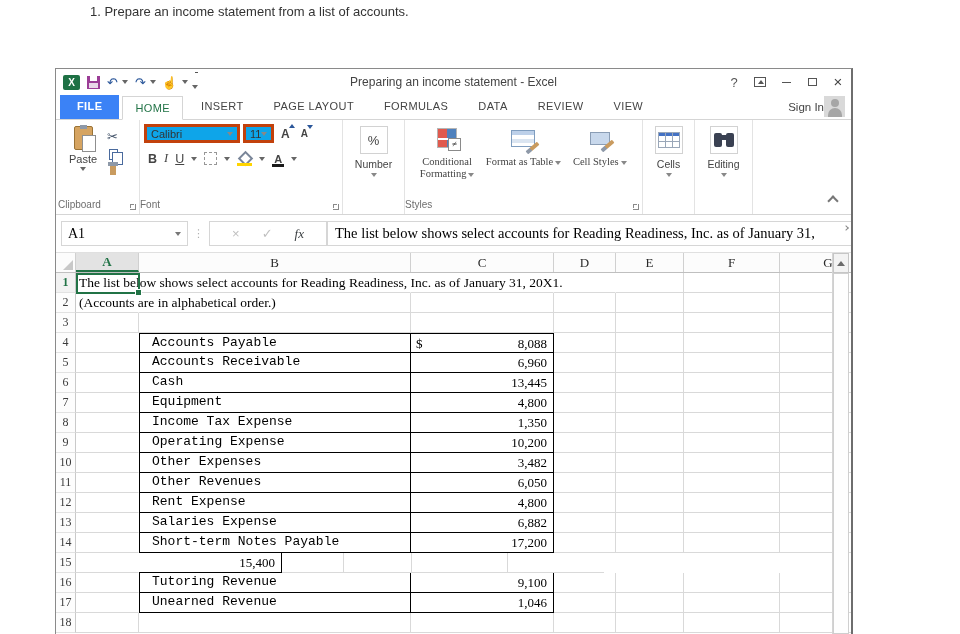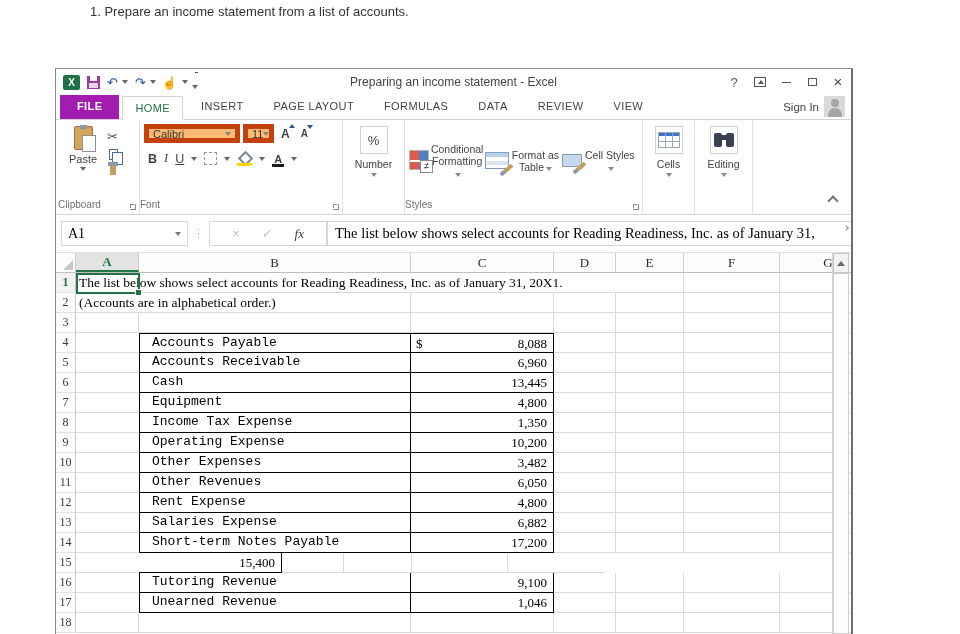--- a/index.html
+++ b/index.html
@@ -33,25 +33,25 @@
   .rdo { width:12px; height:10px; border:1px solid #555; position:relative; }
   .rdo::after { content:""; position:absolute; left:3px; top:2px; width:0; height:0;
                 border-left:3px solid transparent; border-right:3px solid transparent; border-bottom:4px solid #555; }
   .minim { width:9px; height:1px; background:#555; display:inline-block; }
   .restore { width:9px; height:8px; border:1px solid #555; position:relative; background:#fff; }
   .restore::before { content:""; position:absolute; left:2px; top:-3px; width:8px; height:7px; border:1px solid #555; z-index:-1; }
   .closex { font-size:15px; color:#444; line-height:14px; }
 
   
   .tabrow { height:25px; flex:none; display:flex; align-items:flex-end; border-bottom:1px solid #d5d5d5; position:relative; background:#fff; }
-  .tab-file { background:#a21caf; color:#fff; font-size:11px; font-weight:bold; letter-spacing:.4px;
+  .tab-file { background:#3b82f6; color:#fff; font-size:11px; font-weight:bold; letter-spacing:.4px;
               padding:5px 17px; margin-left:4px; height:24px; }
   .tab { font-size:11px; letter-spacing:.4px; color:#444; padding:5px 12px; margin:0 3px; height:24px; }
   .tab.active { background:#fff; color:#217346; border:1px solid #d5d5d5; border-bottom:1px solid #fff; margin-bottom:-1px; }
-  .signin { position:absolute; right:6px; bottom:2px; display:flex; align-items:center; gap:5px; font-size:11.5px; color:#444;justify-content:flex-end; }
+  .signin { position:absolute; right:6px; bottom:2px; display:flex; align-items:center; font-size:11.5px; color:#444;justify-content:flex-end; }
   .avatar { width:21px; height:21px; background:#d9d9d9; position:relative; overflow:hidden; }
   .avatar::before { content:""; position:absolute; left:6.5px; top:3px; width:8px; height:8px; border-radius:50%; background:#a6a6a6; }
   .avatar::after { content:""; position:absolute; left:3.5px; top:12px; width:14px; height:9px; border-radius:7px 7px 0 0; background:#a6a6a6; }
 
   
   .ribbon { height:95px; flex:none; display:flex; position:relative; background:#fff; border-bottom:1px solid #d5d5d5; padding-left:2px; }
   .group { display:flex; flex-direction:column; border-right:1px solid #e3e3e3; position:relative; flex:none; }
   .gbody { flex:1; display:flex; padding:4px 4px 0 4px; }
   .glabel { height:16px; font-size:10px; color:#6e6e6e; text-align:left; line-height:14px; position:relative; flex:none; }
   .launcher { position:absolute; right:3px; bottom:4px; width:6px; height:6px;
@@ -70,21 +70,21 @@
   .scissors::after { content:"\2702"; font-size:13px; color:#44546a; }
   .copyic { width:9px; height:11px; border:1px solid #4a6a9d; background:#fff; position:relative; margin-left:2px; }
   .copyic::after { content:""; position:absolute; left:2px; top:2px; width:9px; height:11px; border:1px solid #4a6a9d; background:#fff; }
   .fmtpaint { width:6px; height:9px; background:#c99b5f; position:relative; margin-left:3px; margin-top:2px; }
   .fmtpaint::before { content:""; position:absolute; left:-2px; top:-4px; width:10px; height:4px; background:#8e99a8; }
 
   
   .g-font { width:203px; }
   .fontrows { display:flex; flex-direction:column; width:100%; }
   .frow1 { display:flex; align-items:center; gap:3px; }
-  .selbox { height:19px; border:5px solid #c2410c; background:#fdba74; display:flex; align-items:center;
+  .selbox { height:19px; border:3px solid #c2410c; background:#0ea5e9; display:flex; align-items:center;
             font-size:11px; color:#333; padding:0 4px; }
   .fname { width:96px; } .fsize { width:31px; }
   .selbox .caret { margin-left:auto; border-top-color:#888; }
   .aa { font-size:12px; color:#444; position:relative; padding:0 4px; font-weight:bold; }
   .aa .up { position:absolute; right:-1px; top:-3px; width:0; height:0; border-left:3px solid transparent; border-right:3px solid transparent; border-bottom:4px solid #2b579a; }
   .aa .dn { position:absolute; right:-1px; top:-3px; width:0; height:0; border-left:3px solid transparent; border-right:3px solid transparent; border-top:4px solid #2b579a; }
   .aa.small { font-size:10px; }
   .frow2 { display:flex; align-items:center; gap:7px; margin-top:8px; padding-left:4px; }
   .fbtn { font-size:12.5px; color:#444; }
   .bold { font-weight:bold; } .ital { font-style:italic; font-family:"Liberation Serif",serif; }
@@ -108,21 +108,21 @@
              background:linear-gradient(to right,transparent 6px,#9aa7b8 6px,#9aa7b8 7px,transparent 7px,transparent 13px,#9aa7b8 13px,#9aa7b8 14px,transparent 14px),
                         linear-gradient(to bottom,#4472c4 0 3px,transparent 3px,transparent 8px,#9aa7b8 8px,#9aa7b8 9px,transparent 9px); }
   .binoc { width:22px; height:15px; position:relative; }
   .binoc::before,.binoc::after { content:""; position:absolute; top:0; width:8px; height:14px; background:#3a4152; border-radius:2px; }
   .binoc::before{ left:1px; } .binoc::after{ right:1px; }
   .binocmid { position:absolute; left:8px; top:2px; width:6px; height:5px; background:#3a4152; }
 
   
   .g-styles { width:238px; }
   .g-styles .gbody { justify-content:space-around; padding-top:2px; }
-  .bigbtn { display:flex; flex-direction:row; align-items:center; width:76px; }
+  .bigbtn { display:flex; flex-direction:column; width:76px;font-family:Liberation Serif, serif; }
   .bicon { height:32px; display:flex; align-items:center; justify-content:center; }
   .blabel { font-size:10.5px; color:#444; text-align:center; line-height:1.15; margin-top:2px; }
   .blabel .caret { border-top-color:#888; margin-left:2px; }
   .cfic { width:20px; height:20px; position:relative;
           background:linear-gradient(to right,#e05a4e 0 9px,#4f81bd 9px 20px);
           background-size:20px 9px; background-repeat:repeat-y; border:1px solid #b5b5b5; }
   .cfic::before { content:""; position:absolute; left:0; top:9px; width:20px; height:2px; background:#fff; }
   .cfic::after { content:"\2260"; position:absolute; right:-5px; bottom:-4px; width:11px; height:11px; background:#fff; border:1px solid #8a8a8a; font-size:9px; line-height:11px; text-align:center; color:#333; }
   .tableic { width:24px; height:17px; border:1px solid #7f9dbf; position:relative;
              background:linear-gradient(to bottom,#bdd0e9 0 4px,transparent 4px,transparent 8px,#dbe5f1 8px,#dbe5f1 12px,transparent 12px); }

